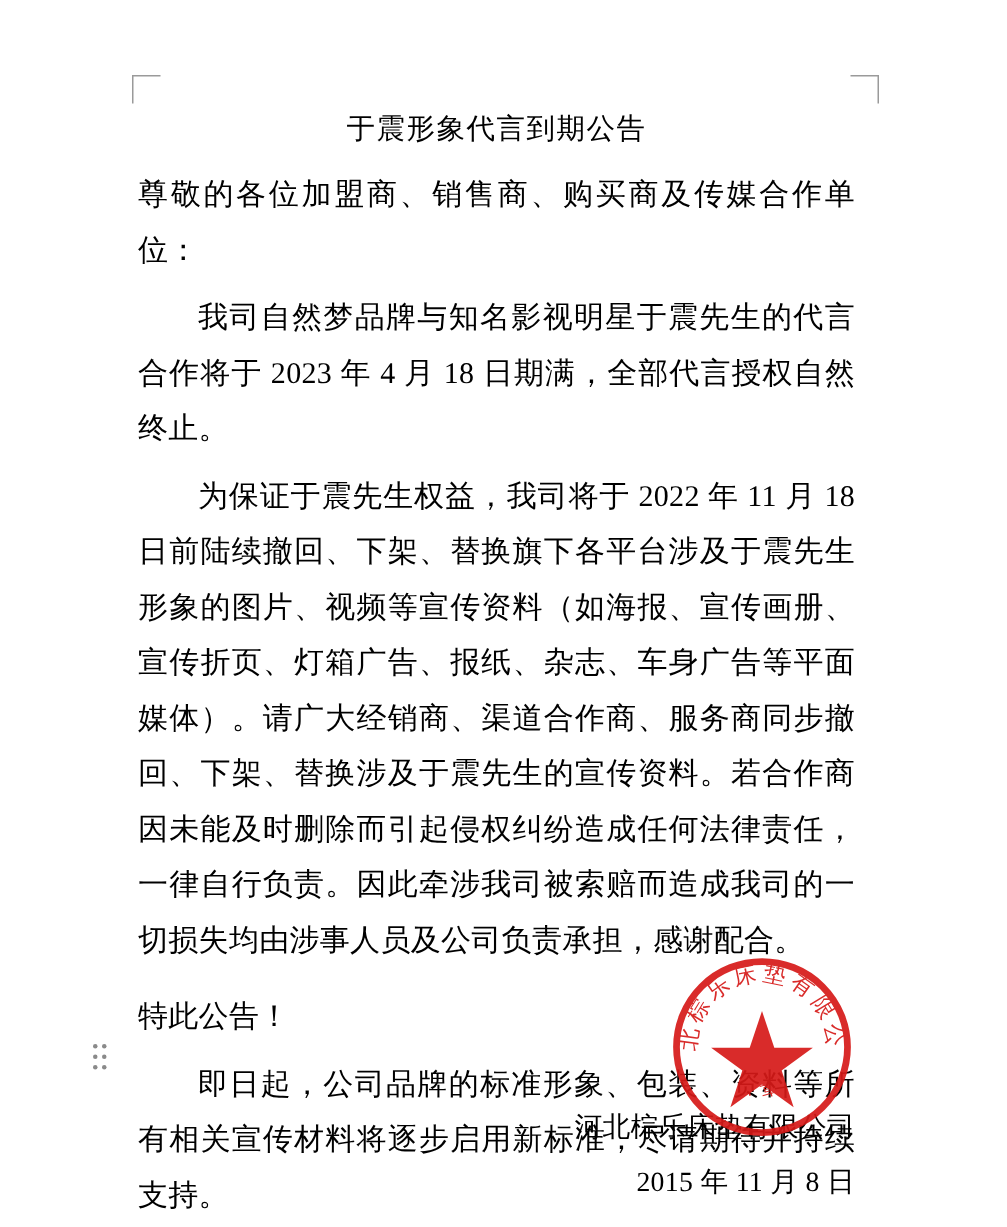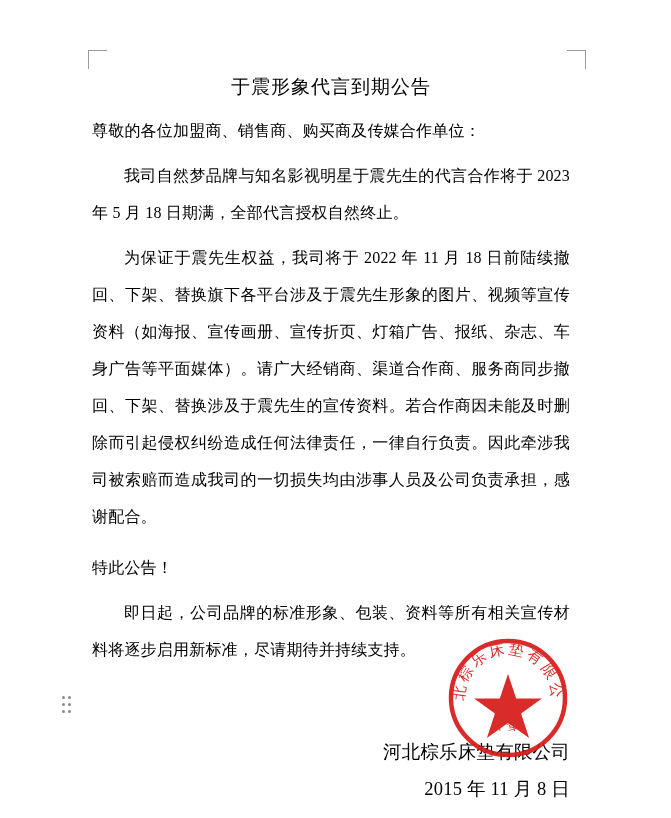--- a/index.html
+++ b/index.html
@@ -70,21 +70,21 @@
   .doc-title {
     text-align: center;
     font-size: 19px;
     line-height: 30px;
     letter-spacing: 1px;
     margin: 0 0 10px 0;
     font-weight: 400;
   }
 
   p.para {
-    font-size: 16px;
+    font-size: 20px;
     line-height: 37px;
     margin: 0 0 2px 0;
     text-align: justify;
     text-justify: inter-ideograph;
     letter-spacing: 0.2px;
   }
   p.indent {
     text-indent: 2em;
   }
   p.gap-top { margin-top: 8px; }
@@ -134,21 +134,21 @@
     <i></i>
     <i></i>
   </div>
 
   <div class="doc">
 
     <h1 class="doc-title">于震形象代言到期公告</h1>
 
     <p class="para">尊敬的各位加盟商、销售商、购买商及传媒合作单位：</p>
 
-    <p class="para indent gap-top">我司自然梦品牌与知名影视明星于震先生的代言合作将于 2023 年 5 月 18 日期满，全部代言授权自然终止。</p>
+    <p class="para indent gap-top">我司自然梦品牌与知名影视明星于震先生的代言合作将于 2023 年 4 月 18 日期满，全部代言授权自然终止。</p>
 
     <p class="para indent gap-top">为保证于震先生权益，我司将于 2022 年 11 月 18 日前陆续撤回、下架、替换旗下各平台涉及于震先生形象的图片、视频等宣传资料（如海报、宣传画册、宣传折页、灯箱广告、报纸、杂志、车身广告等平面媒体）。请广大经销商、渠道合作商、服务商同步撤回、下架、替换涉及于震先生的宣传资料。若合作商因未能及时删除而引起侵权纠纷造成任何法律责任，一律自行负责。因此牵涉我司被索赔而造成我司的一切损失均由涉事人员及公司负责承担，感谢配合。</p>
 
     <p class="para gap-top-lg">特此公告！</p>
 
     <p class="para indent gap-top">即日起，公司品牌的标准形象、包装、资料等所有相关宣传材料将逐步启用新标准，尽请期待并持续支持。</p>
 
     <div class="sign-block">
       <div class="sign-line">河北棕乐床垫有限公司</div>
       <div class="sign-line">2015 年 11 月 8 日</div>

